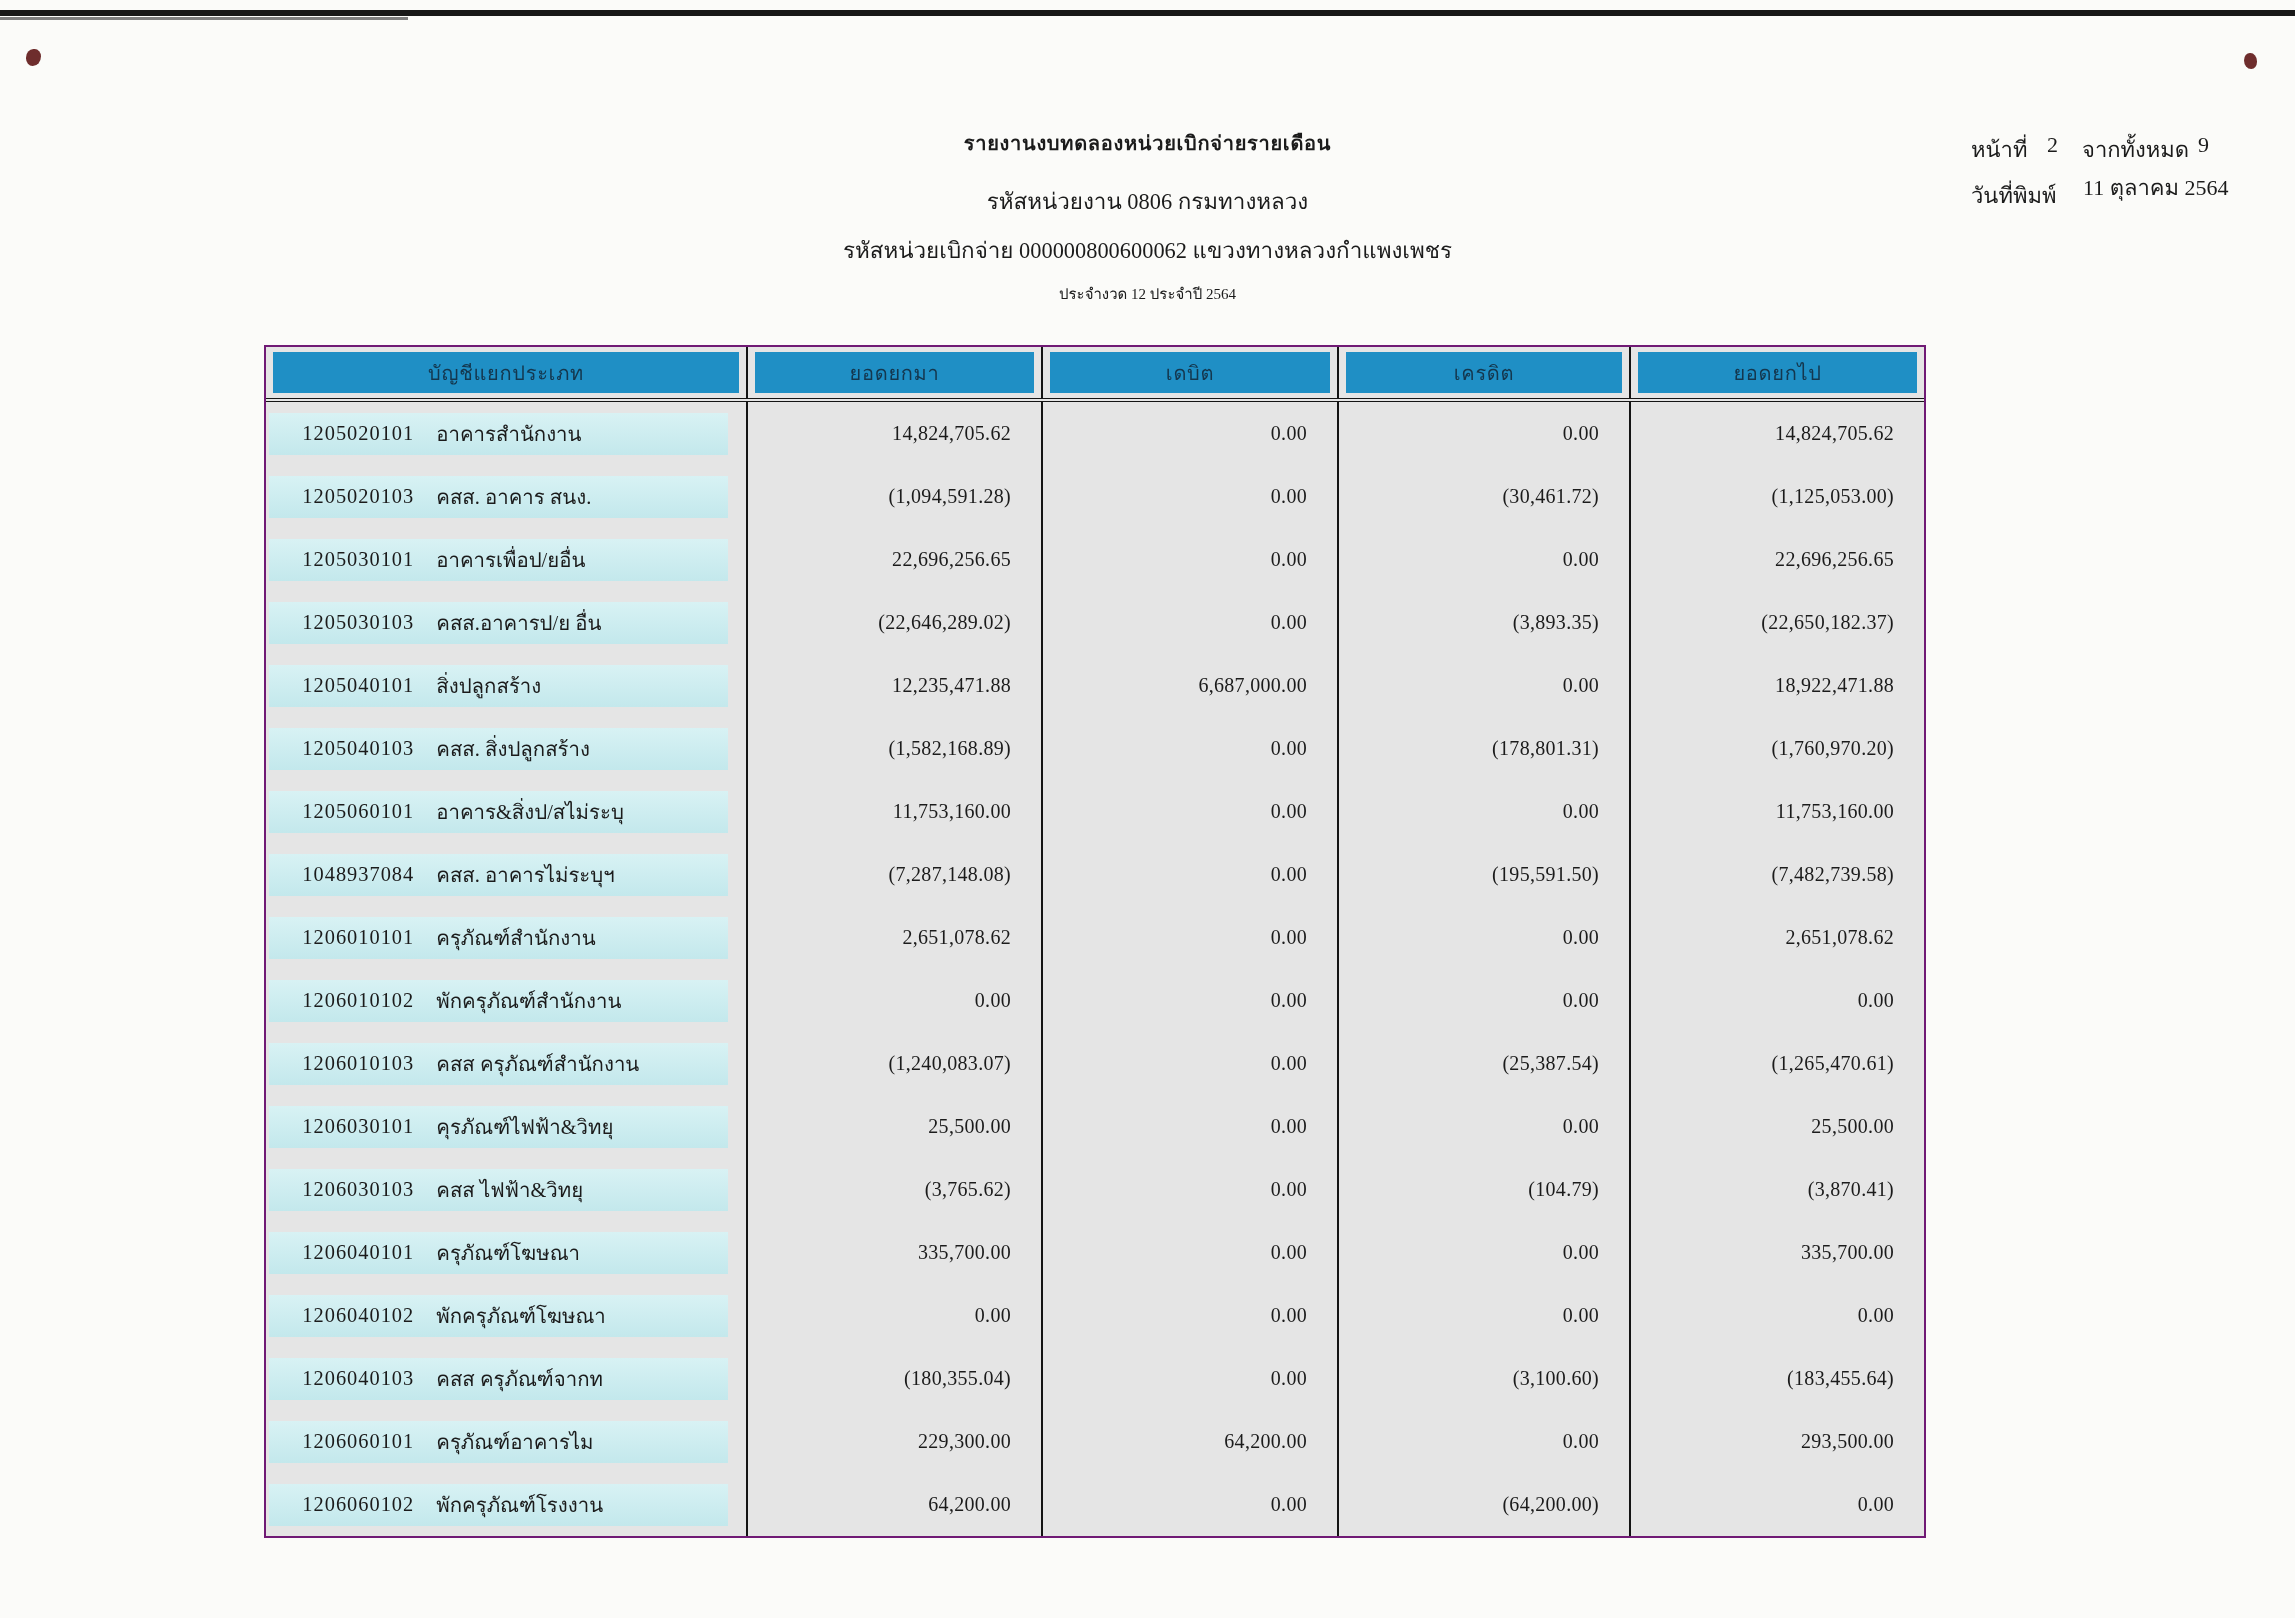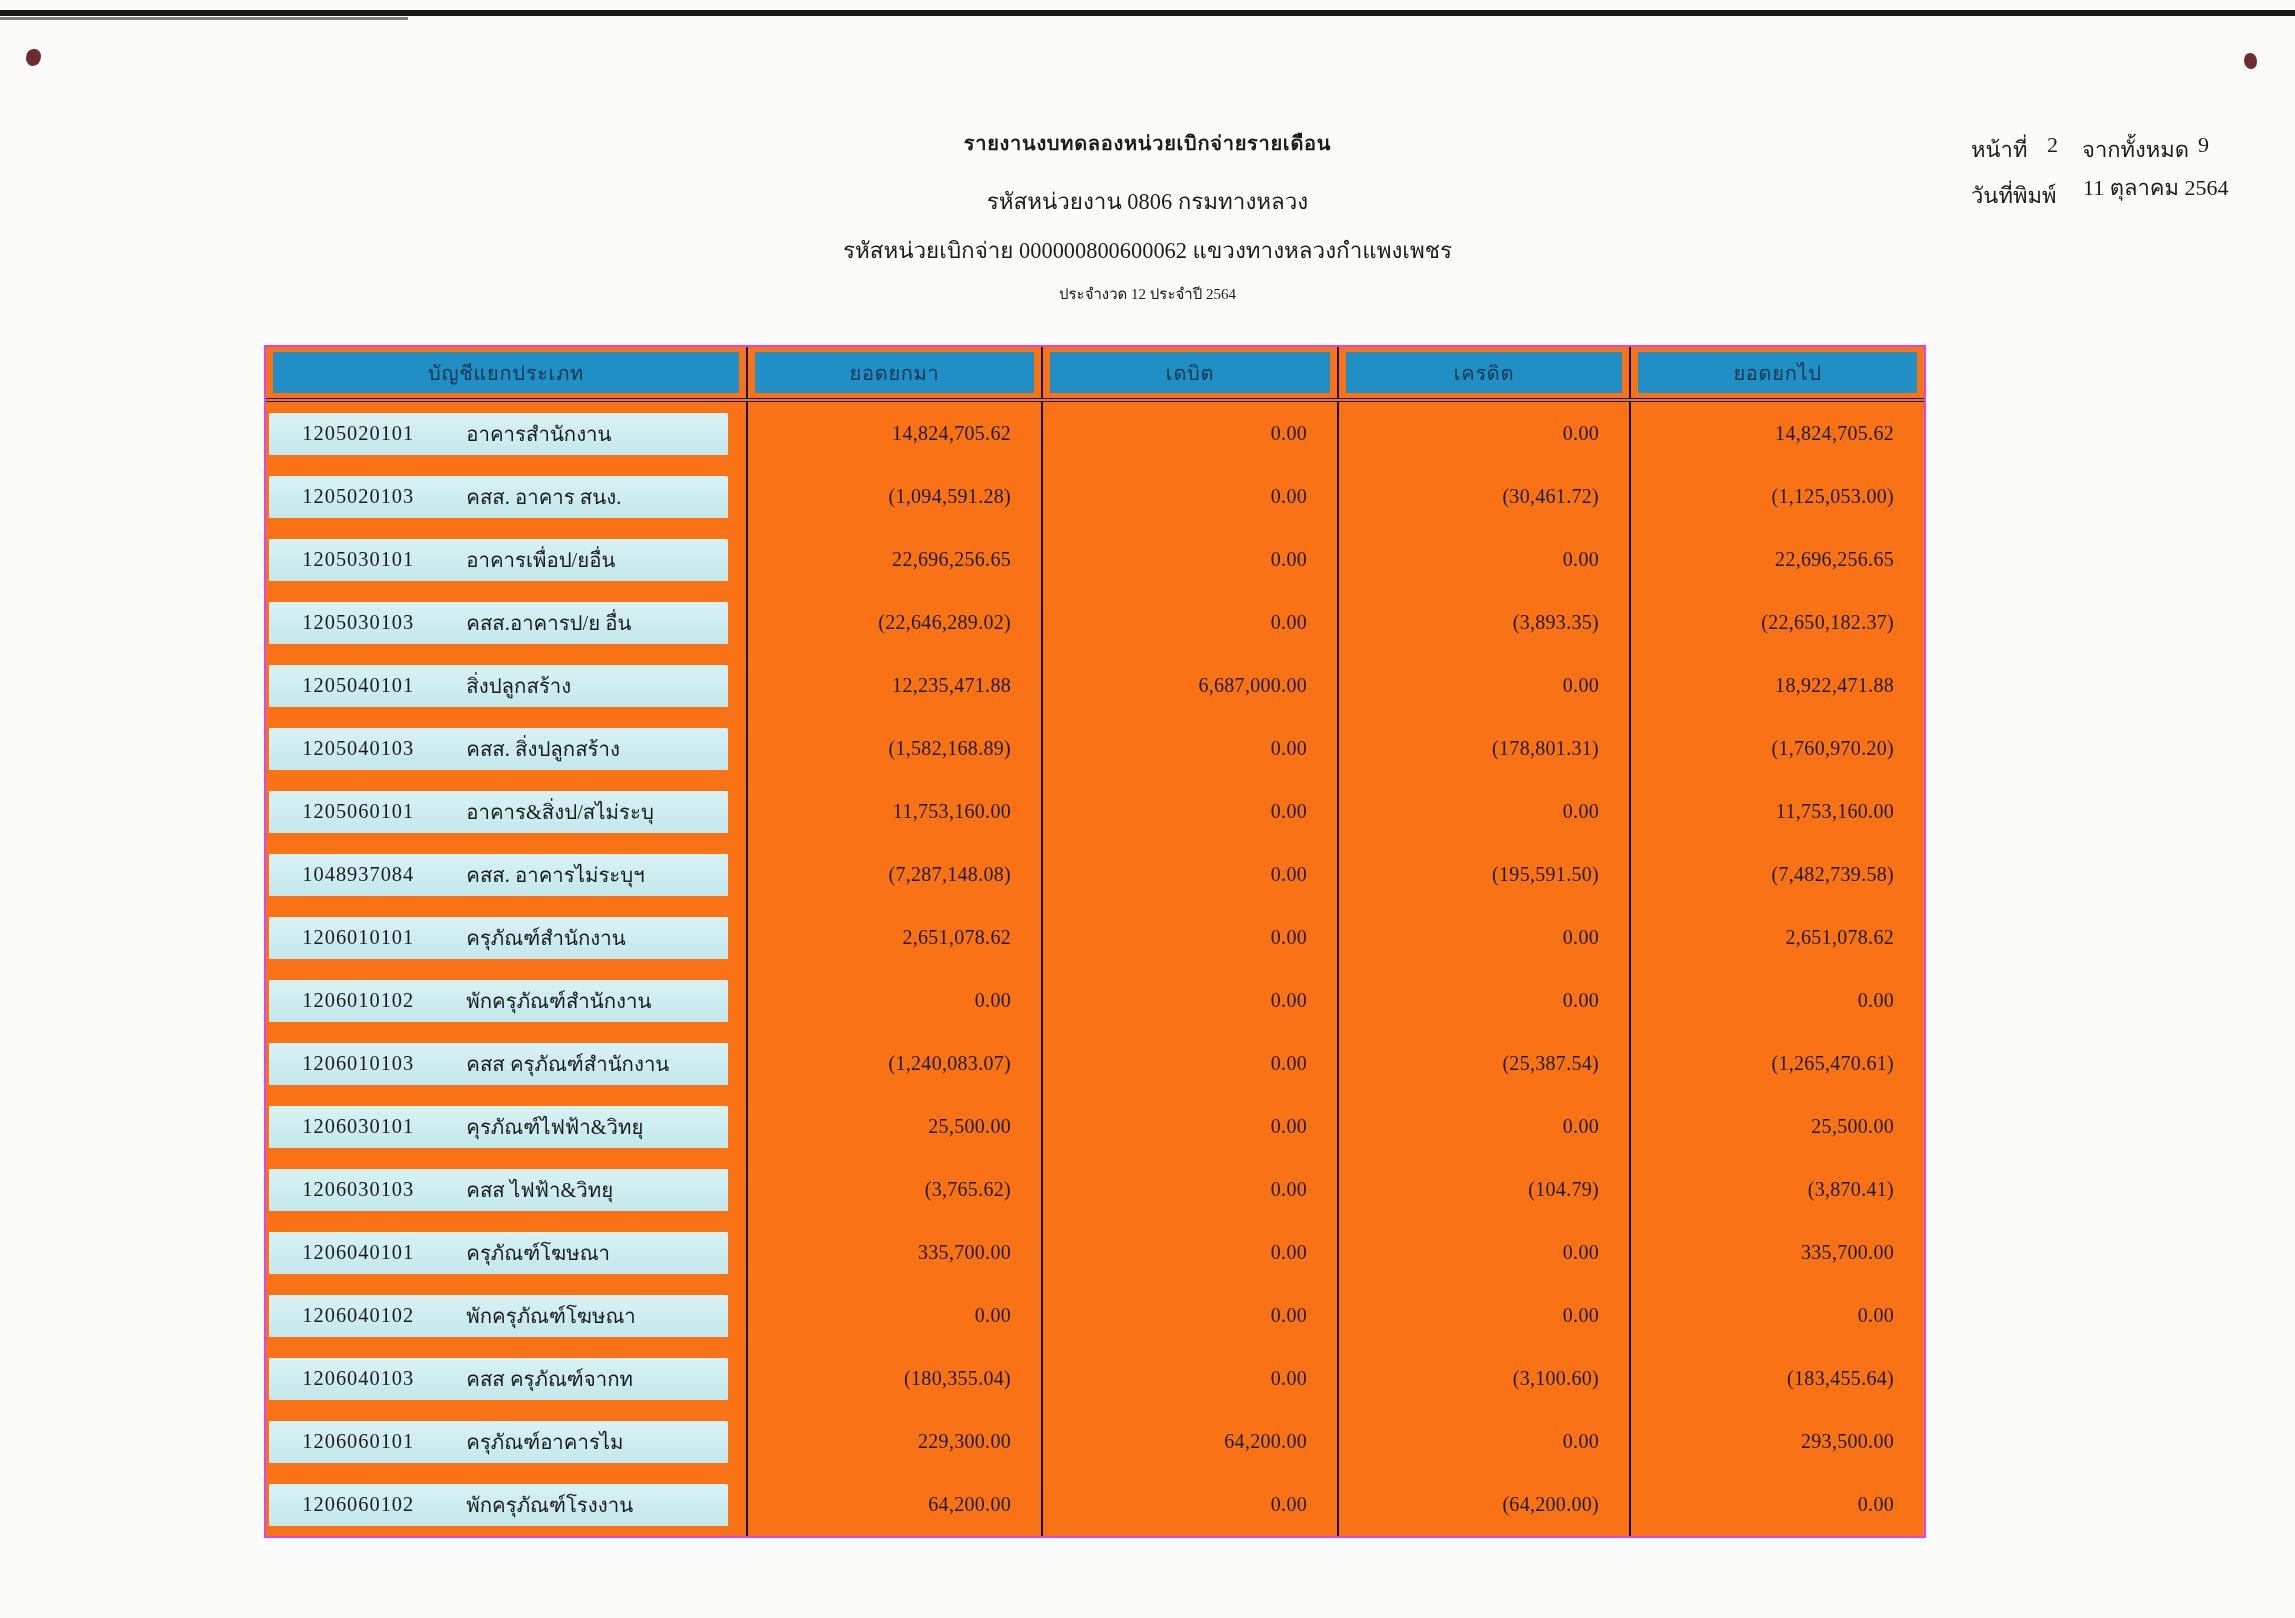--- a/index.html
+++ b/index.html
@@ -29,39 +29,38 @@
   .pageinfo span{position:absolute;white-space:nowrap;}
   .pi-page-label{left:0;top:0;}
   .pi-page-num{left:76px;top:0;}
   .pi-total-label{left:111px;top:0;}
   .pi-total-num{left:227px;top:0;}
   .pi-date-label{left:0;top:46px;}
   .pi-date-val{left:112px;top:38px;}
   
   .table{
     position:absolute;left:264px;top:345px;width:1658px;
-    border:2px solid #d946ef;background:#f97316;font-family:Liberation Serif, serif;
+    border:2px solid #701a75;background:#e5e5e5;font-family:Liberation Serif, serif;
   }
   .cols{display:grid;grid-template-columns:480px 295px 296px 292px 295px;}
   .thead{height:51px;border-bottom:4px double #141414;}
   .th{border-left:2px solid #141414;box-sizing:border-box;padding:5.3px 6.6px;}
   .th:first-child{border-left:none;}
   .th-fill{
     width:100%;height:100%;display:flex;align-items:center;justify-content:center;
     background:var(--header-blue,#1f8fc5);
     color:#14374e;font-size:20px;letter-spacing:0.7px;
   }
   .trow{height:63px;}
   .cell{border-left:2px solid #141414;box-sizing:border-box;position:relative;}
   .cell:first-child{border-left:none;}
   .name-cell .band{
     position:absolute;left:3.3px;right:18.4px;top:50%;transform:translateY(-50%);
     height:42px;display:flex;align-items:center;padding-left:33px;box-sizing:border-box;
     background:linear-gradient(180deg,var(--band-light,#d8f2f4) 0%,var(--band-cyan,#c3e8ec) 100%);
-    gap:30px;
   }
   .code{font-size:20.4px;letter-spacing:1px;}
   .acct{font-size:20.4px;margin-left:22px;}
   .num{display:flex;align-items:center;justify-content:flex-end;padding-right:30px;font-size:20px;letter-spacing:0.3px;}
 </style>
 </head>
 <body>
 
 <div class="page">
 

